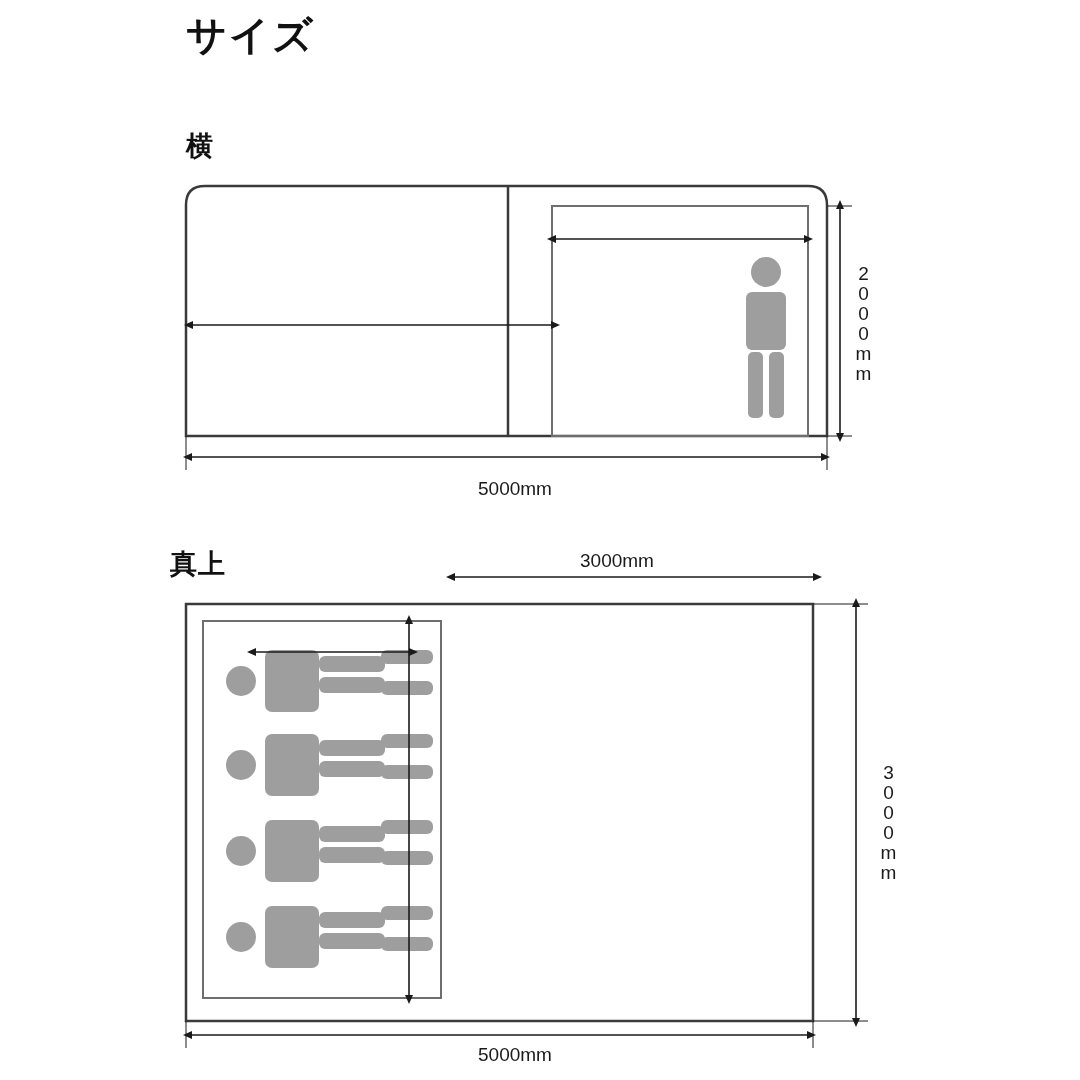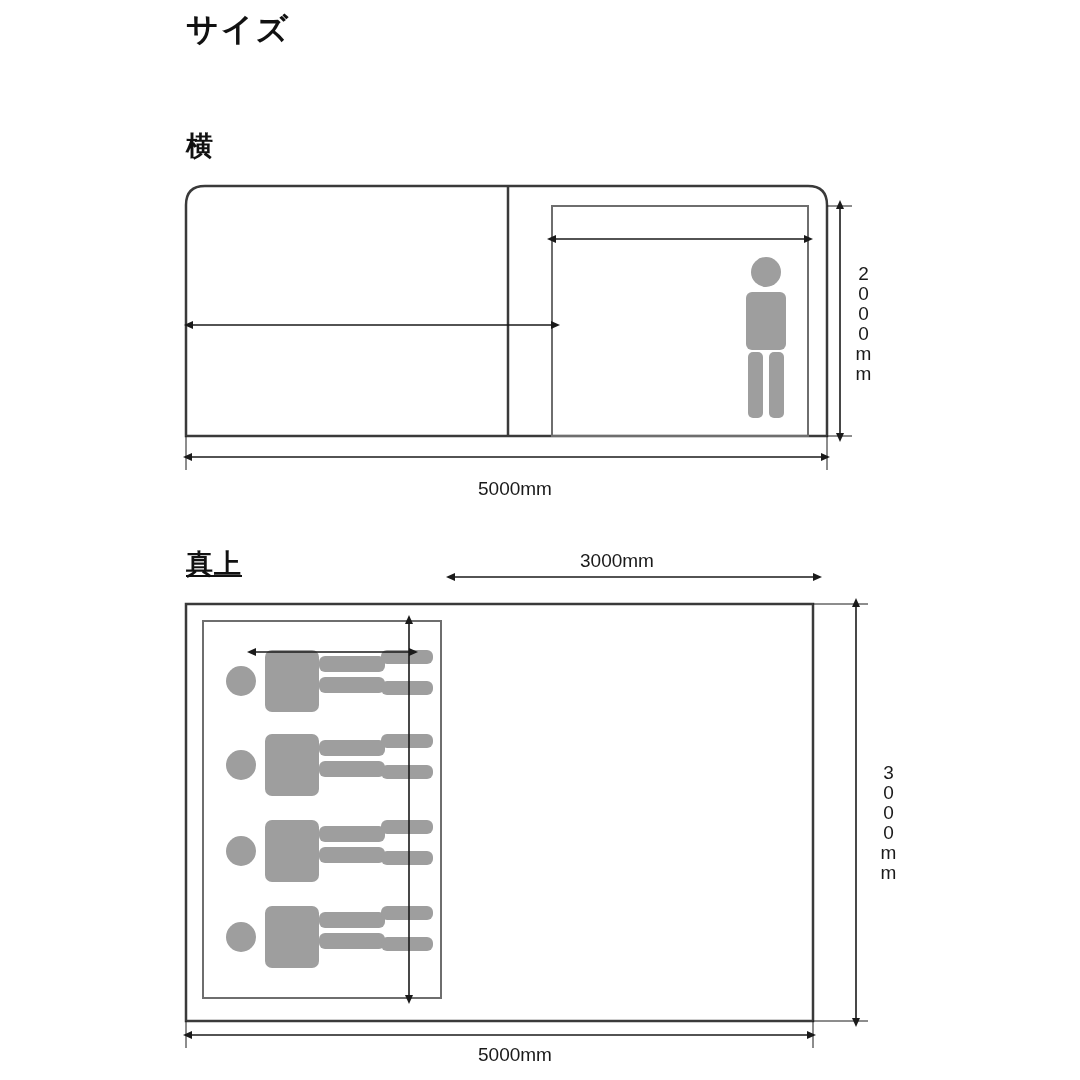--- a/index.html
+++ b/index.html
@@ -17,34 +17,34 @@
   }
   .page {
     position: relative;
     width: 1080px;
     height: 1080px;
   }
   .title {
     position: absolute;
     left: 186px;
     top: 8px;
-    font-size: 32px;
+    font-size: 40px;
     font-weight: bold;
     letter-spacing: 2px;
     color: #111;
   }
   .section-label {
     position: absolute;
     font-size: 27px;
     font-weight: bold;
     color: #111;
     letter-spacing: 1px;
   }
   .label-side { left: 186px; top: 128px; }
-  .label-top  { left: 186px; top: 546px; text-decoration: underline; }
+  .label-top  { left: 170px; top: 546px; }
 
   .dim-text {
     position: absolute;
     font-size: 19px;
     color: #1a1a1a;
     white-space: nowrap;
   }
   .dim-text.vertical {
     writing-mode: vertical-rl;
     text-orientation: upright;

